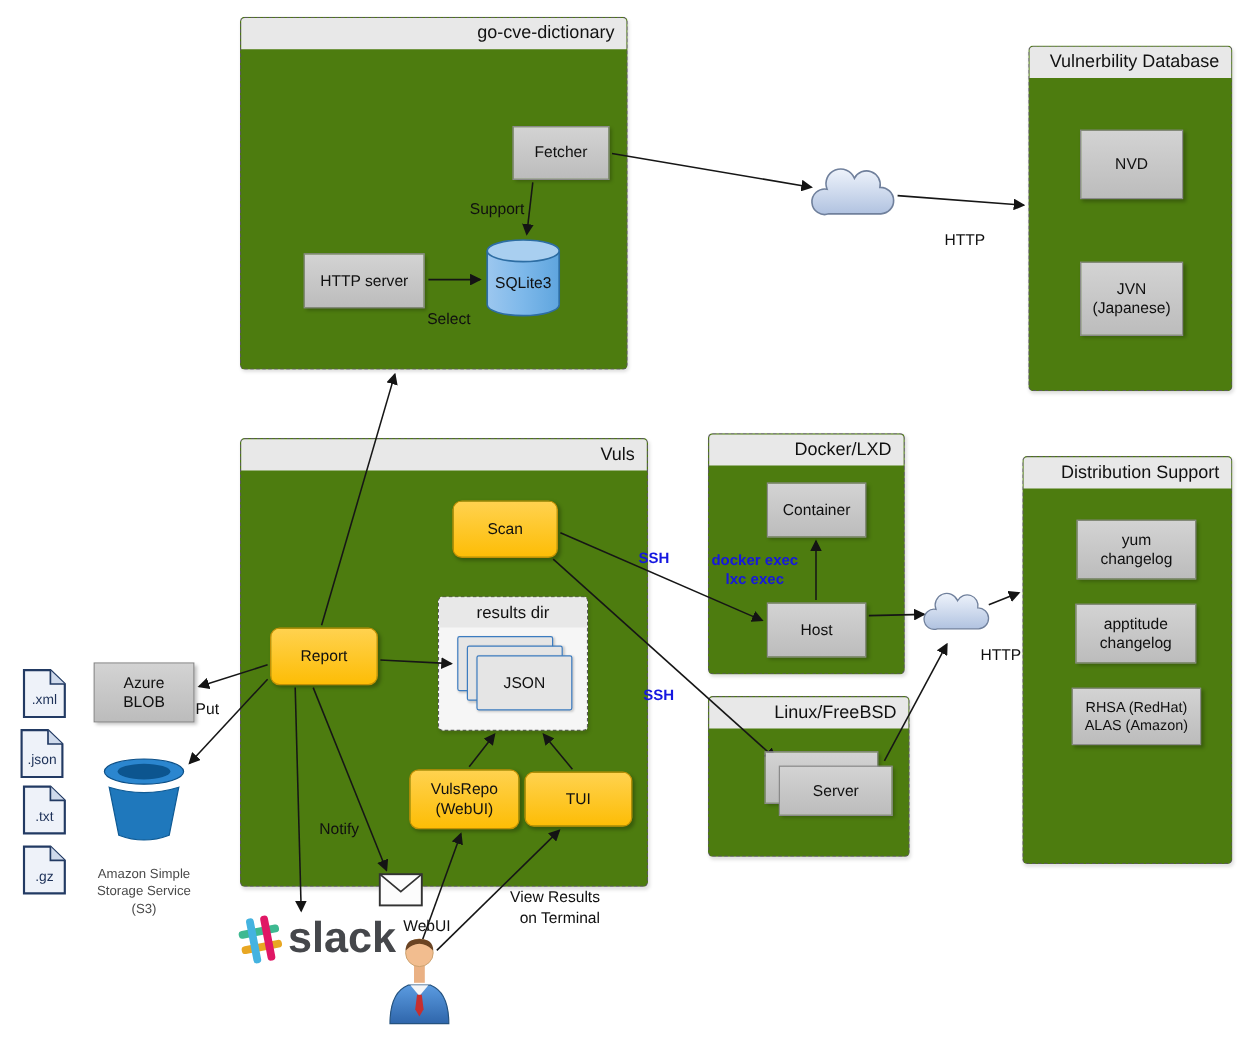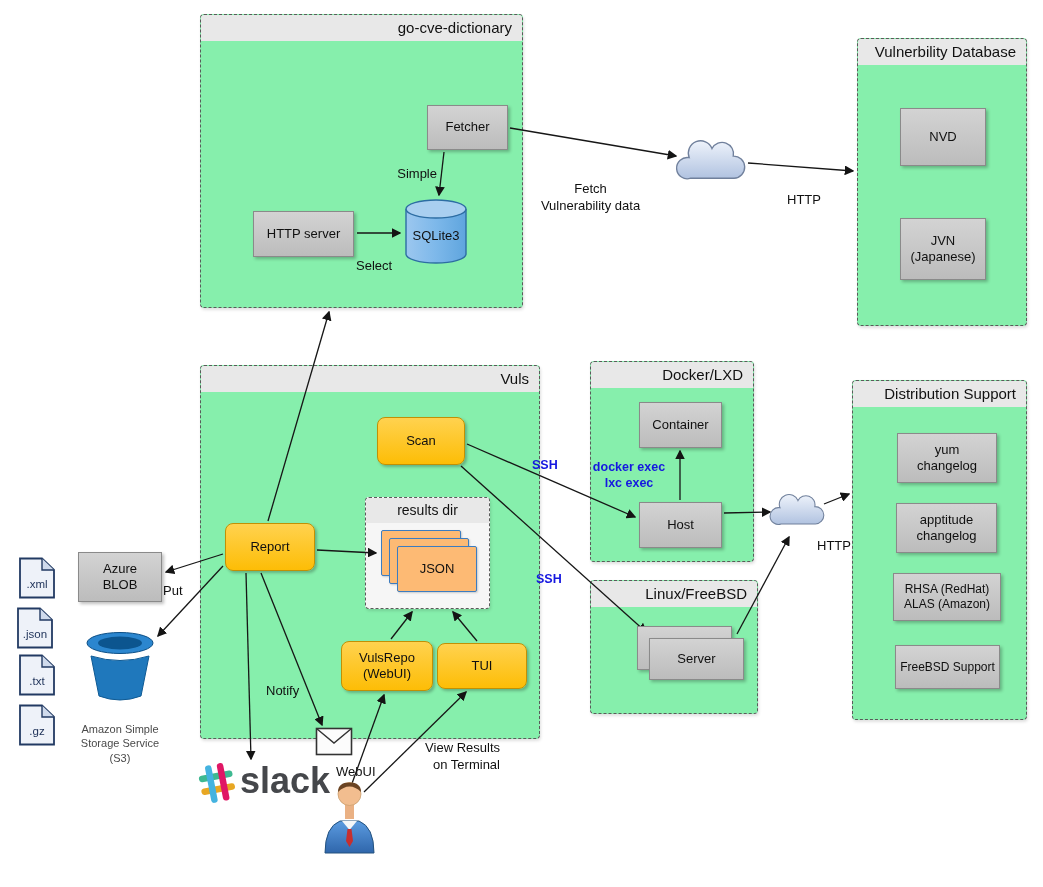--- a/index.html
+++ b/index.html
@@ -2,21 +2,21 @@
 <html><head>
 <meta charset="utf-8">
 <style>
   * { margin:0; padding:0; box-sizing:border-box; }
   html,body { background:#ffffff; font-family:"Liberation Sans", sans-serif; }
   #canvas { position:relative; width:1043px; height:887px; background:#ffffff; overflow:hidden; }
 
   .group {
     position:absolute; z-index:1;
     border:1.5px dashed #5a5a5a; border-radius:4px;
-    background:#86efac;
+    background:#4d7c0f;
     box-shadow:1px 2px 3px rgba(0,0,0,0.12);
   }
   .group-title {
     background:#e8e8e8;
     padding:4px 10px 5px 10px;
     font-size:15px; color:#111; text-align:right;
     border-radius:3px 3px 0 0;
     white-space:pre-line;
   }
   .group-title.center { text-align:center; font-size:14px; }
@@ -34,21 +34,21 @@
     border:1px solid #8a8a8a;
     box-shadow:2px 2px 3px rgba(0,0,0,0.25);
   }
   .yellow {
     background:linear-gradient(180deg,#ffd24f,#fdbd06);
     border:1px solid #c19005; border-radius:8px;
     box-shadow:2px 2px 3px rgba(0,0,0,0.25);
     font-size:13px;
   }
   .bluefile {
-    background:#fdba74;
+    background:#e5e5e5;
     border:1px solid #3c7cc0; border-radius:2px;
     box-shadow:1px 1px 2px rgba(0,0,0,0.18);
   }
 
   .lbl {
     position:absolute; z-index:4;
     font-size:13px; color:#101010; line-height:1.3;
     white-space:pre-line;
   }
   .lbl.blue { color:#1517e0; font-weight:bold; font-size:12.5px; }
@@ -133,21 +133,20 @@
   <div class="node gray" style="left:637px;top:626px;width:95px;height:44px"></div>
   <div class="node gray" style="left:649px;top:638px;width:95px;height:42px">Server</div>
   <div class="node gray" style="left:78px;top:552px;width:84px;height:50px">Azure
 BLOB</div>
   <div class="node gray" style="left:897px;top:433px;width:100px;height:50px">yum
 changelog</div>
   <div class="node gray" style="left:896px;top:503px;width:101px;height:50px">apptitude
 changelog</div>
   <div class="node gray" style="left:893px;top:573px;width:108px;height:48px;font-size:12px">RHSA (RedHat)
 ALAS (Amazon)</div>
-  <div class="node gray" style="left:895px;top:645px;width:105px;height:44px;font-size:12px">FreeBSD Support</div>
 
   <div class="node yellow" style="left:377px;top:417px;width:88px;height:48px">Scan</div>
   <div class="node yellow" style="left:225px;top:523px;width:90px;height:48px">Report</div>
   <div class="node yellow" style="left:341px;top:641px;width:92px;height:50px">VulsRepo
 (WebUI)</div>
   <div class="node yellow" style="left:437px;top:643px;width:90px;height:46px">TUI</div>
 
   <div class="node bluefile" style="left:381px;top:530px;width:80px;height:46px"></div>
   <div class="node bluefile" style="left:389px;top:538px;width:80px;height:46px"></div>
   <div class="node bluefile" style="left:397px;top:546px;width:80px;height:46px">JSON</div>
@@ -240,24 +239,22 @@
     </defs>
     <rect x="25" y="22" width="9" height="18" fill="#eab184"></rect>
     <path d="M5 74 Q 5 48 20 42 L 39 42 Q 54 48 54 74 Z" fill="url(#shirt)" stroke="#24527f" stroke-width="1"></path>
     <path d="M22 42 L29.5 51 L37 42 Z" fill="#f4f6f8"></path>
     <path d="M27.5 50 L31.5 50 L33 62 L29.5 68 L26 62 Z" fill="#c62f2f"></path>
     <circle cx="29.5" cy="15" r="11.5" fill="#f2bd8f" stroke="#caa06e" stroke-width="0.8"></circle>
     <path d="M18 13 Q 18 3.5 29.5 3.5 Q 41 3.5 41 13 Q 35.5 7.5 29.5 7.5 Q 23.5 7.5 18 13 Z" fill="#6b4423"></path>
   </svg>
   <div class="lbl" style="left:292px;top:900px;width:112px;text-align:right">System Operator</div>
 
-  <div class="lbl" style="left:385px;top:166px;width:52px;text-align:right">Simple</div>
+  <div class="lbl" style="left:385px;top:166px;width:52px;text-align:right">Support</div>
   <div class="lbl" style="left:356px;top:258px;width:52px">Select</div>
-  <div class="lbl" style="left:518px;top:181px;width:145px;text-align:center">Fetch
-Vulnerability data</div>
   <div class="lbl" style="left:778px;top:192px;width:52px;text-align:center">HTTP</div>
   <div class="lbl blue" style="left:532px;top:457px;width:42px">SSH</div>
   <div class="lbl blue" style="left:588px;top:459px;width:82px;text-align:center">docker exec
 lxc exec</div>
   <div class="lbl blue" style="left:536px;top:571px;width:42px">SSH</div>
   <div class="lbl" style="left:808px;top:538px;width:52px;text-align:center">HTTP</div>
   <div class="lbl" style="left:163px;top:583px;width:36px">Put</div>
   <div class="lbl" style="left:266px;top:683px;width:48px">Notify</div>
   <div class="lbl" style="left:336px;top:764px;width:50px">WebUI</div>
   <div class="lbl" style="left:404px;top:740px;width:96px;text-align:right">View Results

